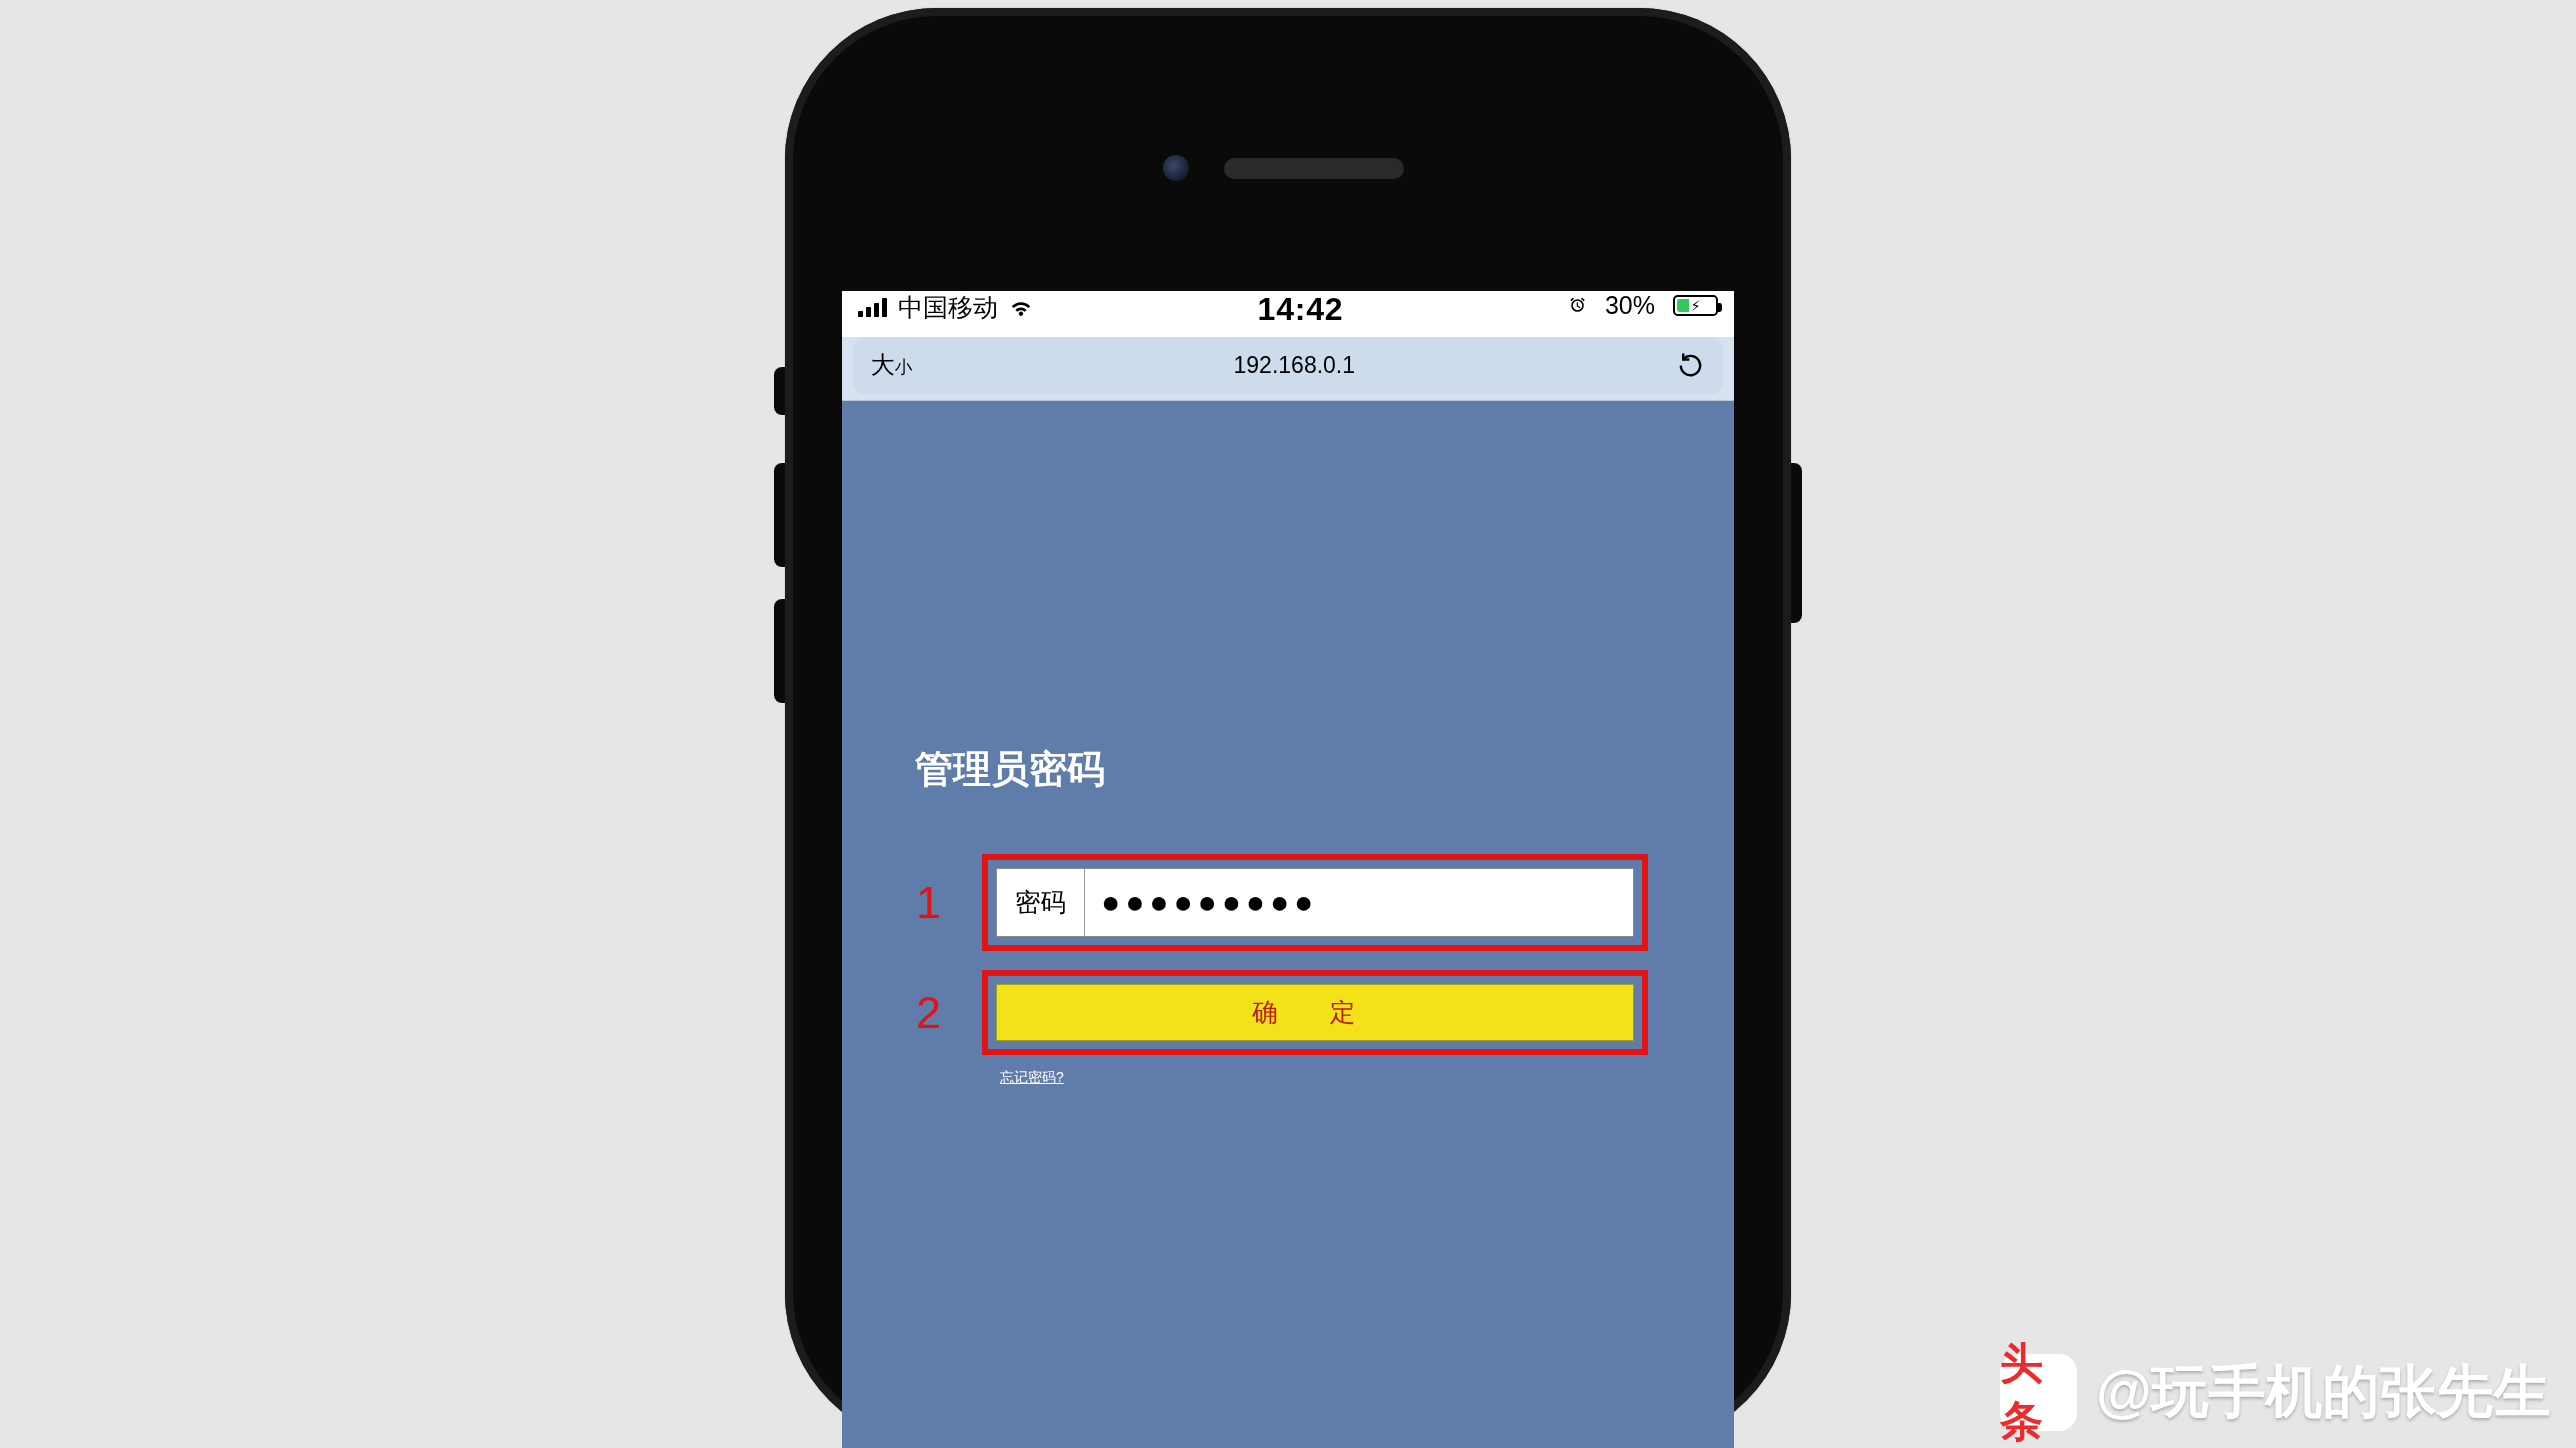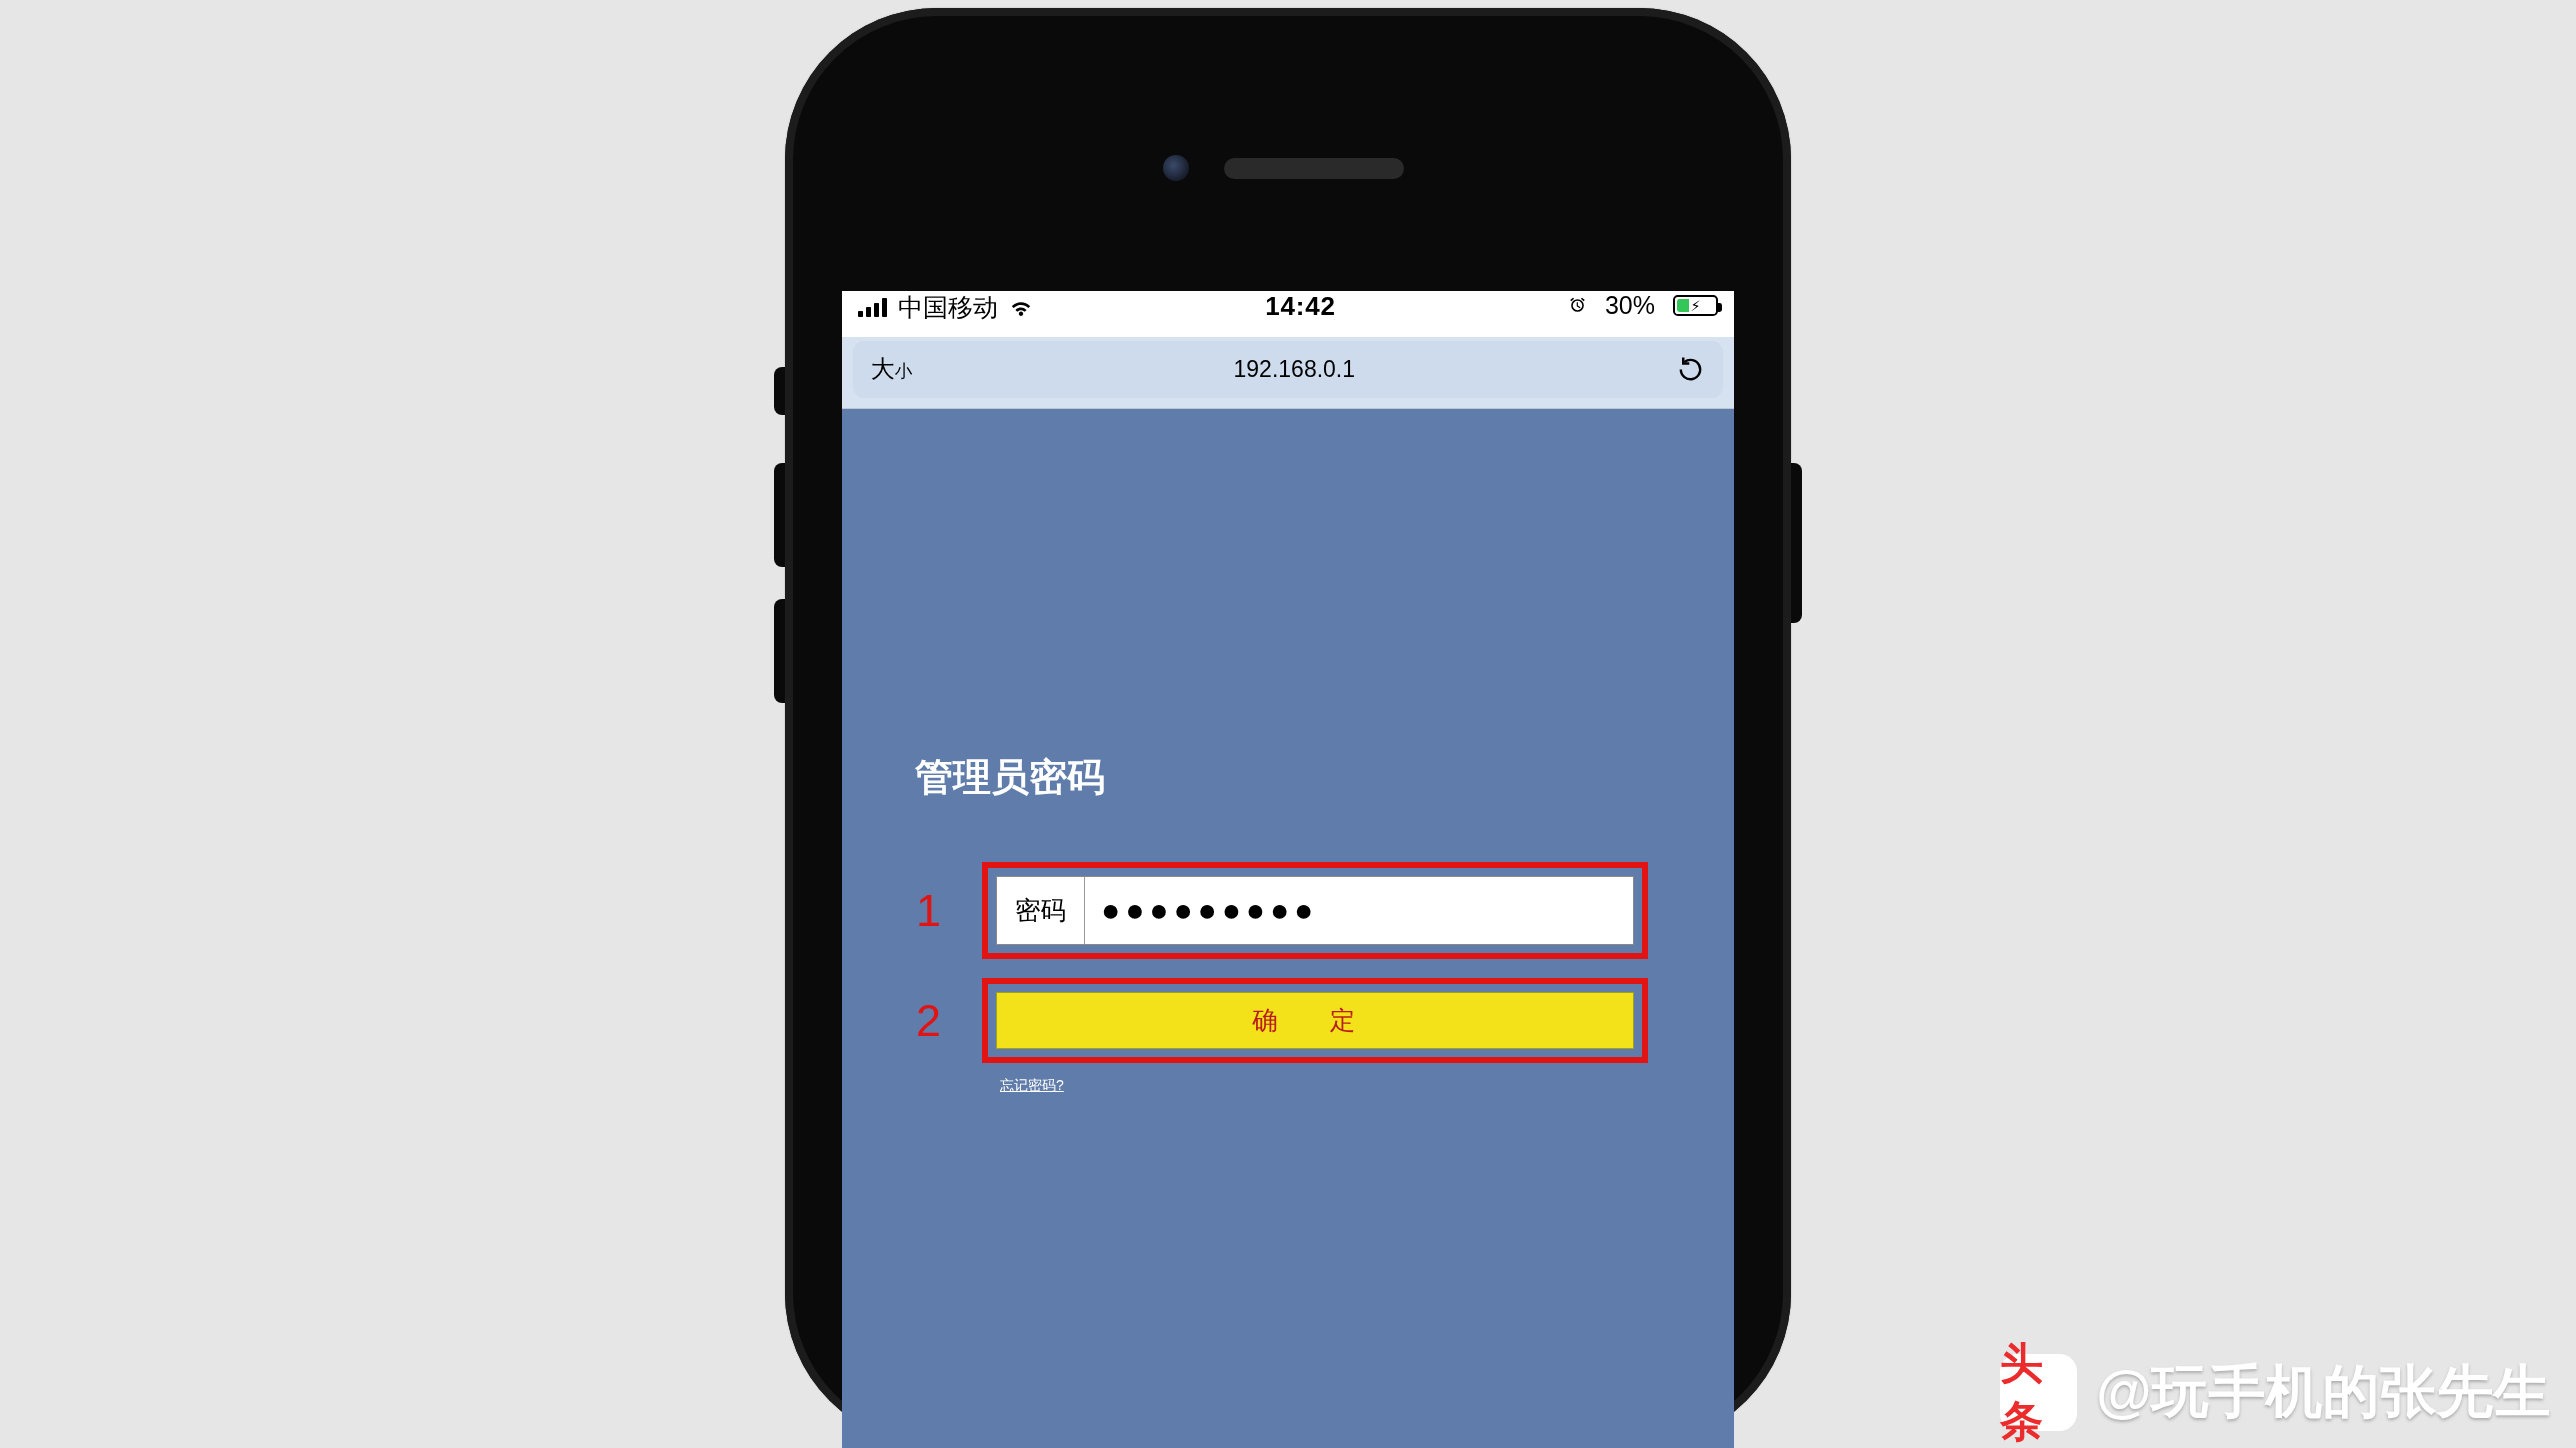--- a/index.html
+++ b/index.html
@@ -79,21 +79,21 @@
       color: #000;
     }
     .status-left { display:flex; align-items:center; gap:11.2px; font-weight:400; }
     .signal { display:inline-flex; gap:3.2px; align-items:flex-end; height:19px; }
     .signal span { width:4.8px; background:#000; border-radius:0.8px; }
     .signal span:nth-child(1){height:6.4px;}
     .signal span:nth-child(2){height:10.4px;}
     .signal span:nth-child(3){height:14.4px;}
     .signal span:nth-child(4){height:19px;}
     .wifi-ico svg { width:24px; height:24px; display:block; }
-    .status-center { font-weight:600; font-size:26px; letter-spacing:0.8px;}
+    .status-center { font-weight:600; font-size:32px; letter-spacing:0.8px;}
     .status-right { display:flex; align-items:center; gap:18px; }
     .alarm-ico svg { width:19px; height:19px; display:block;}
     .battery {
       position:relative;
       width: 45px; height: 21px;
       border: 2px solid #000; border-radius:4.8px;
     }
     .battery::after{
       content:''; position:absolute; right:-5.6px; top:5.6px;
       width:4px; height:9.6px; background:#000; border-radius:0 2.4px 2.4px 0;
@@ -101,21 +101,21 @@
     .battery-fill{
       position:absolute; left:1.6px; top:1.6px; bottom:1.6px;
       width:30%; background:#33c759; border-radius:2.4px 0 0 2.4px;
     }
     .battery-bolt{
       position:absolute; left:50%; top:50%; transform:translate(-50%,-50%);
       font-size:14.4px; color:#000;
     }
     .browser-bar {
       background: #d6e2ef;
-      height: 72px;
+      height: 64px;
       display:flex;
       align-items:center;
       padding: 0 11.2px 6.4px 11.2px;
       border-bottom: 0.8px solid #b8c6d8;
     }
     .url-pill {
       flex:1;
       background:#cddbed;
       border-radius: 11.2px;
       height: 57px;

